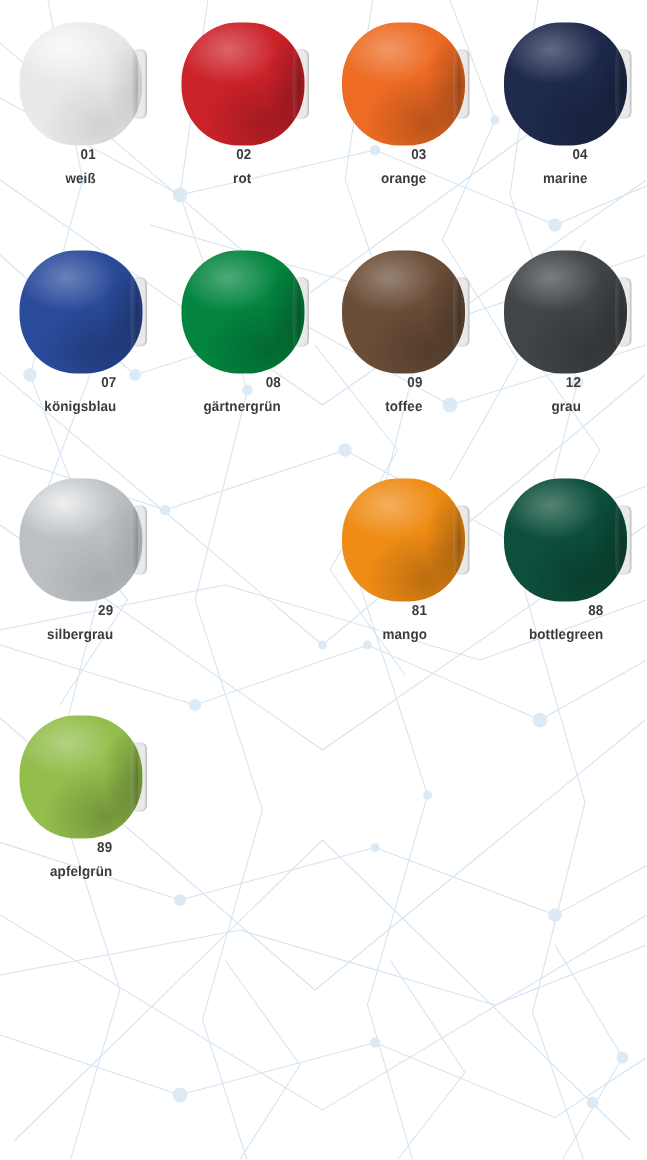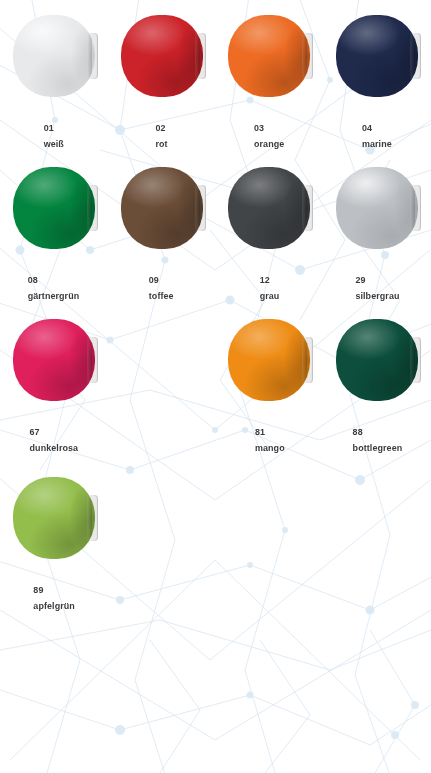--- a/index.html
+++ b/index.html
@@ -92,22 +92,22 @@
     background: linear-gradient(to right, rgba(255,255,255,0.10), rgba(0,0,0,0.16));
   }
   .ball.light::before {
     background:
       radial-gradient(ellipse 60% 42% at 36% 20%, rgba(255,255,255,0.75), rgba(255,255,255,0) 72%),
       radial-gradient(ellipse 70% 55% at 68% 84%, rgba(0,0,0,0.10), rgba(0,0,0,0) 72%),
       radial-gradient(ellipse 38% 62% at 97% 50%, rgba(0,0,0,0.13), rgba(0,0,0,0) 70%);
   }
 
   .labels {
-    margin-top: 24px;
-    text-align: left;
+    margin-top: 0;
+    text-align: right;
     line-height: 1.45;
   }
   .code, .name {
     display: block;
     color: #3b3b3b;
     font-weight: bold;
     font-size: 9.5px;
     letter-spacing: 0.1px;
     transform: scaleX(0.94);
   }
@@ -218,20 +218,30 @@
       </div>
       <div class="labels">
         <span class="code">04</span>
         <span class="name">marine</span>
       </div>
     </div>
 
     <div class="cell">
       <div class="ball-wrap">
         <div class="flap"></div>
+        <div class="ball" style="background-color:#2a4b9b;"></div>
+      </div>
+      <div class="labels">
+        <span class="code">07</span>
+        <span class="name">königsblau</span>
+      </div>
+    </div>
+    <div class="cell">
+      <div class="ball-wrap">
+        <div class="flap"></div>
         <div class="ball" style="background-color:#04853f;"></div>
       </div>
       <div class="labels">
         <span class="code">08</span>
         <span class="name">gärtnergrün</span>
       </div>
     </div>
     <div class="cell">
       <div class="ball-wrap">
         <div class="flap"></div>
@@ -257,30 +267,20 @@
     <div class="cell">
       <div class="ball-wrap">
         <div class="flap"></div>
         <div class="ball light" style="background-color:#bcc0c4;"></div>
       </div>
       <div class="labels">
         <span class="code">29</span>
         <span class="name">silbergrau</span>
       </div>
     </div>
-    <div class="cell">
-      <div class="ball-wrap">
-        <div class="flap"></div>
-        <div class="ball" style="background-color:#e01f5d;"></div>
-      </div>
-      <div class="labels">
-        <span class="code">67</span>
-        <span class="name">dunkelrosa</span>
-      </div>
-    </div>
 
     <div class="cell empty"></div>
     <div class="cell">
       <div class="ball-wrap">
         <div class="flap"></div>
         <div class="ball" style="background-color:#ef8c15;"></div>
       </div>
       <div class="labels">
         <span class="code">81</span>
         <span class="name">mango</span>

